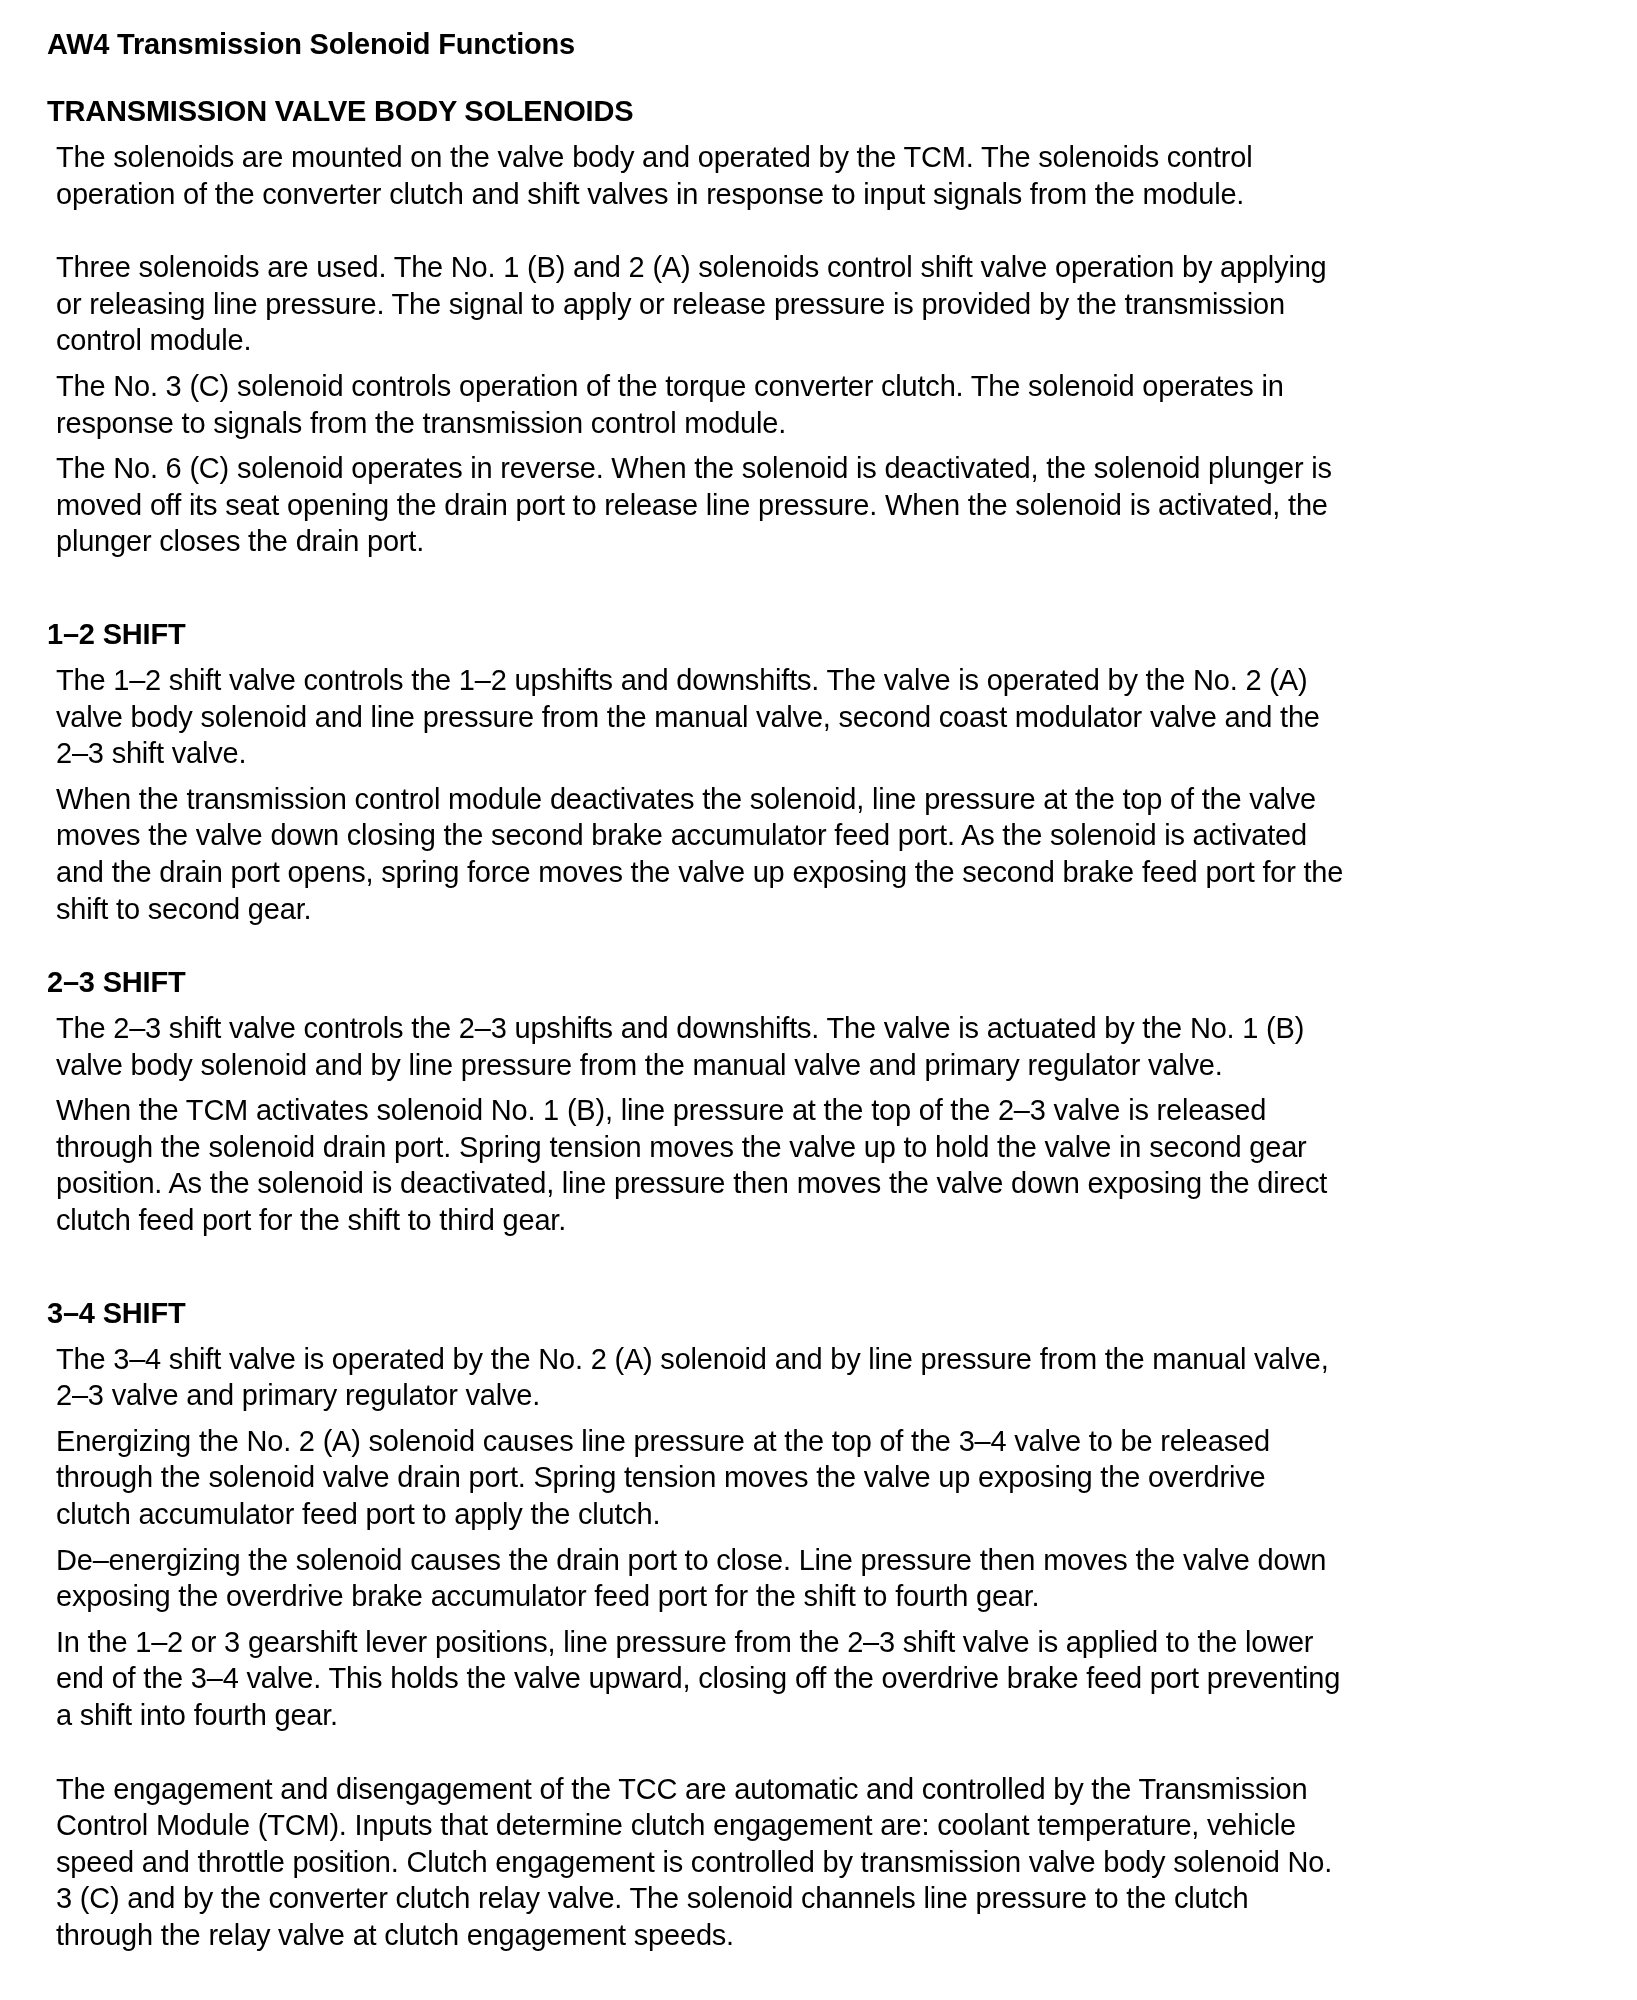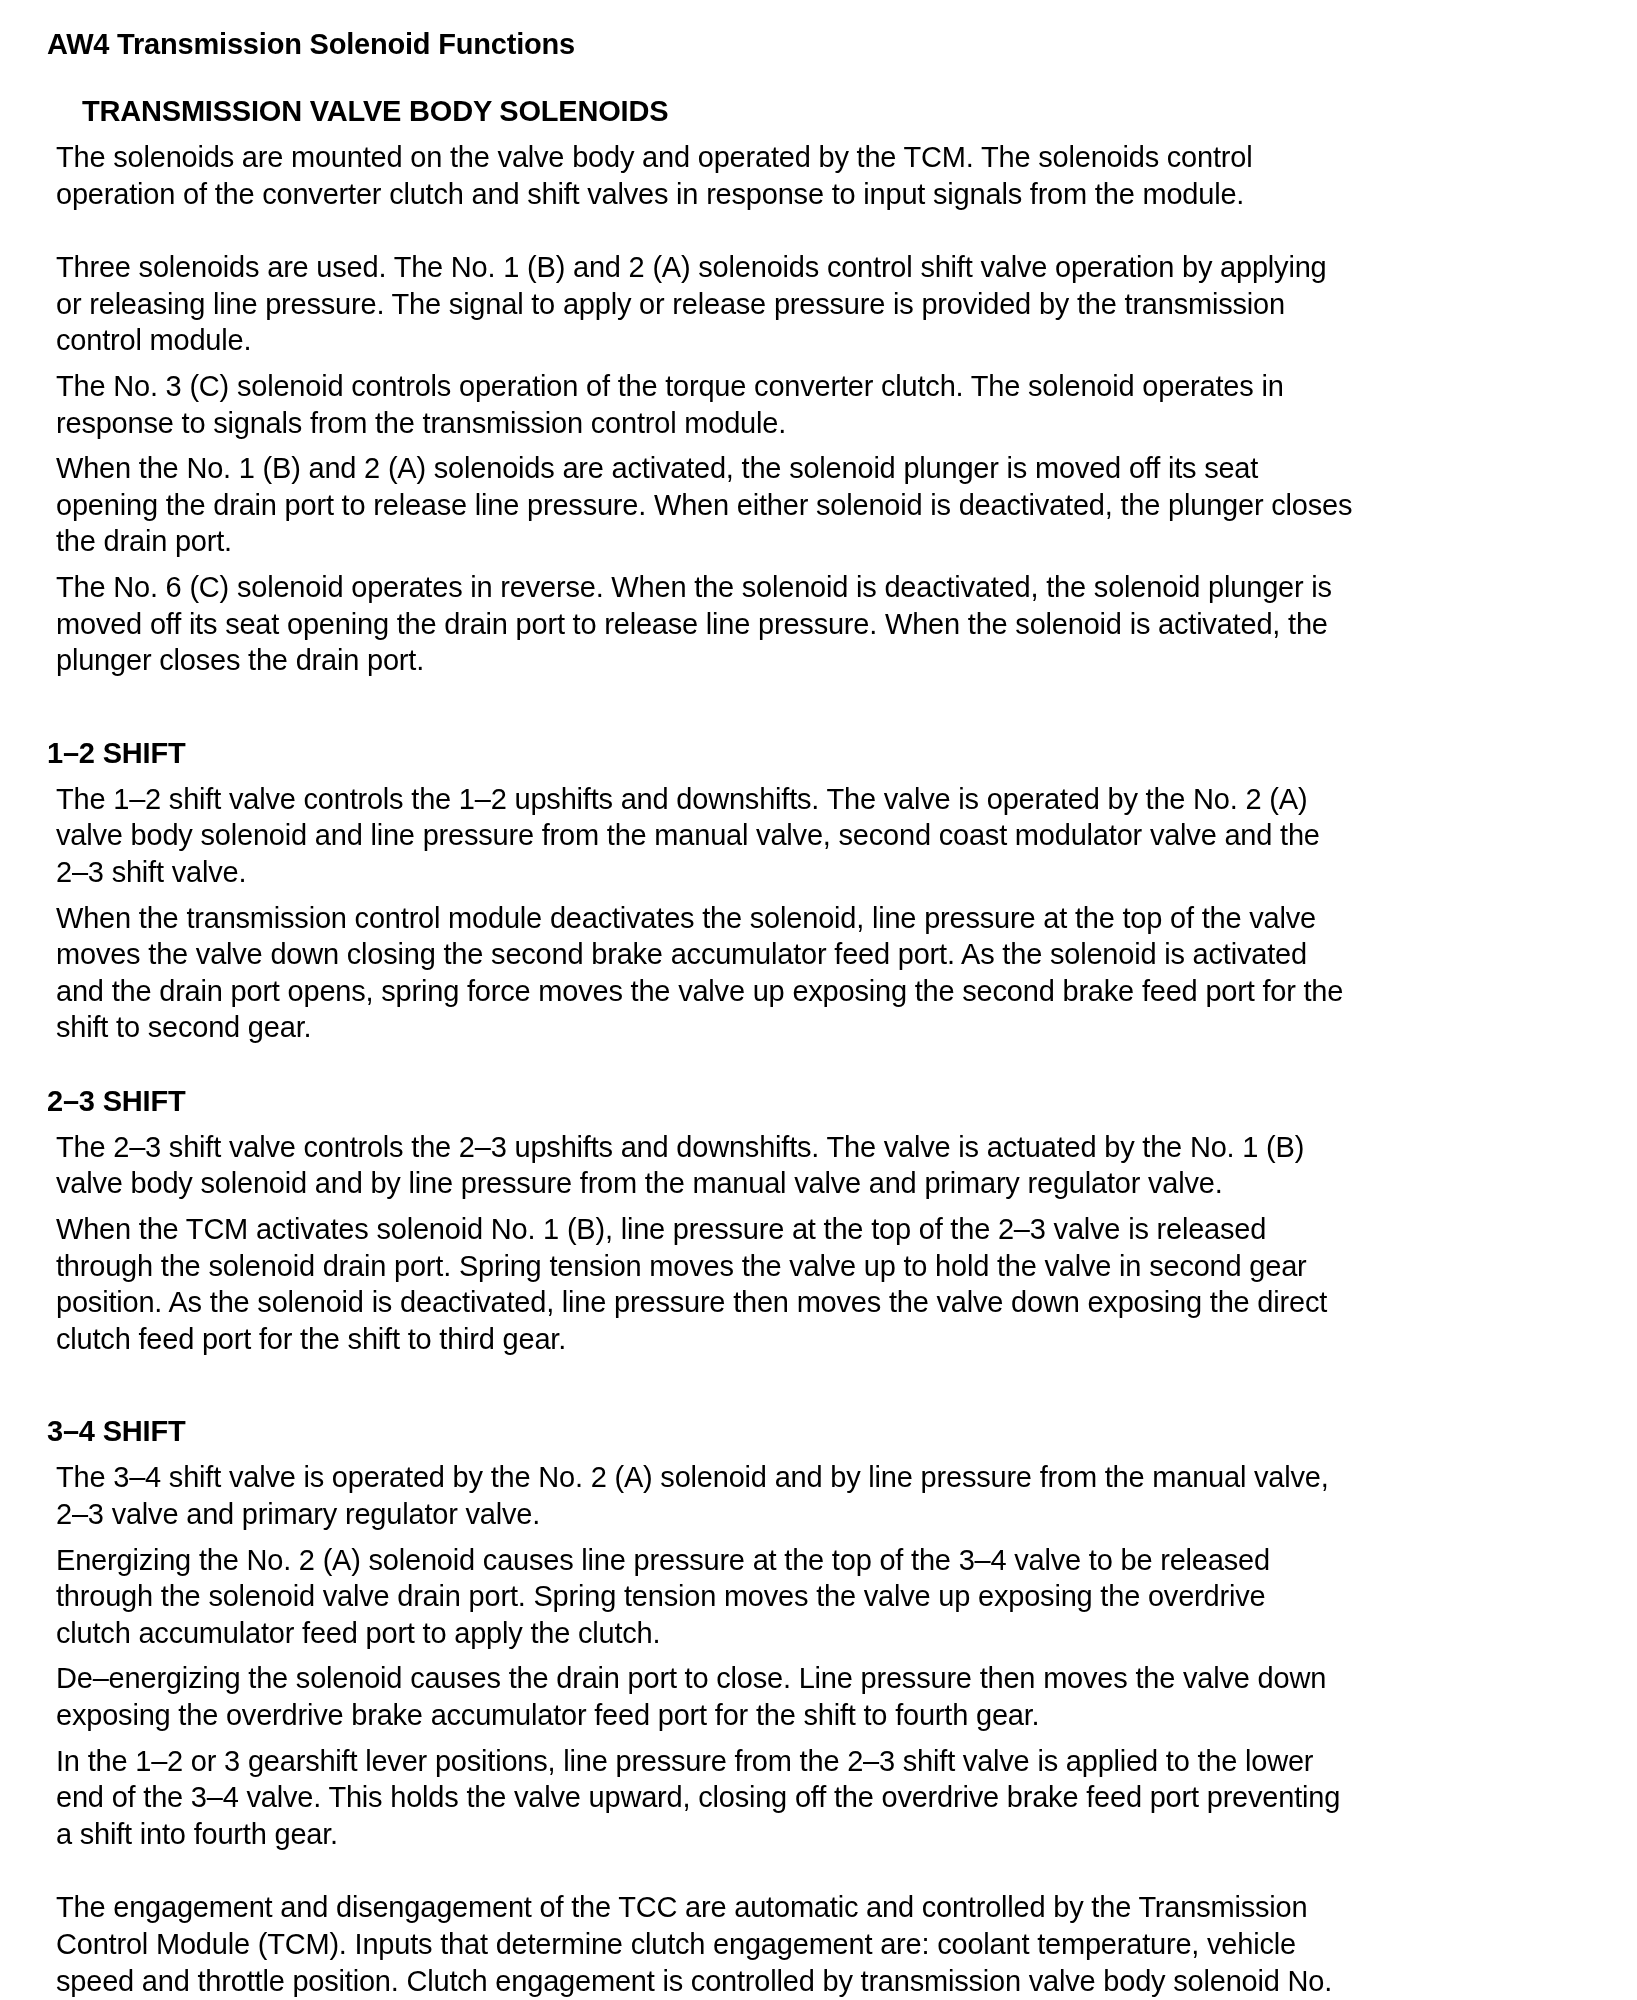--- a/index.html
+++ b/index.html
@@ -32,44 +32,41 @@
     margin: 0;
     white-space: pre-wrap;
   }
   .para {
     font-size: 29px;
     line-height: 36.6px;
     letter-spacing: -0.2px;
     margin: 9px;
     white-space: pre-wrap;
   }
-  .mt-after-title { margin-top: 30px; margin-left: 35px; }
+  .mt-after-title { margin-top: 30px; }
   .mt-blank1 { margin-top: 37px; }   
   .mt-blank2 { margin-top: 56px; }   
   section { display: block; margin: 0; padding: 0; }
 </style>
 </head>
 <body>
 
 <div class="doc">
 
   <div class="title">AW4 Transmission Solenoid Functions</div>
 
   <section>
     <h2 class="heading mt-after-title">TRANSMISSION VALVE BODY SOLENOIDS</h2>
     <p class="para">The solenoids are mounted on the valve body and operated by the TCM. The solenoids control
 operation of the converter clutch and shift valves in response to input signals from the module.</p>
     <p class="para mt-blank1">Three solenoids are used. The No. 1 (B) and 2 (A) solenoids control shift valve operation by applying
 or releasing line pressure. The signal to apply or release pressure is provided by the transmission
 control module.</p>
     <p class="para">The No. 3 (C) solenoid controls operation of the torque converter clutch. The solenoid operates in
 response to signals from the transmission control module.</p>
-    <p class="para">When the No. 1 (B) and 2 (A) solenoids are activated, the solenoid plunger is moved off its seat
-opening the drain port to release line pressure. When either solenoid is deactivated, the plunger closes
-the drain port.</p>
     <p class="para">The No. 6 (C) solenoid operates in reverse. When the solenoid is deactivated, the solenoid plunger is
 moved off its seat opening the drain port to release line pressure. When the solenoid is activated, the
 plunger closes the drain port.</p>
   </section>
 
   <section>
     <h2 class="heading mt-blank2">1–2 SHIFT</h2>
     <p class="para">The 1–2 shift valve controls the 1–2 upshifts and downshifts. The valve is operated by the No. 2 (A)
 valve body solenoid and line pressure from the manual valve, second coast modulator valve and the
 2–3 shift valve.</p>

